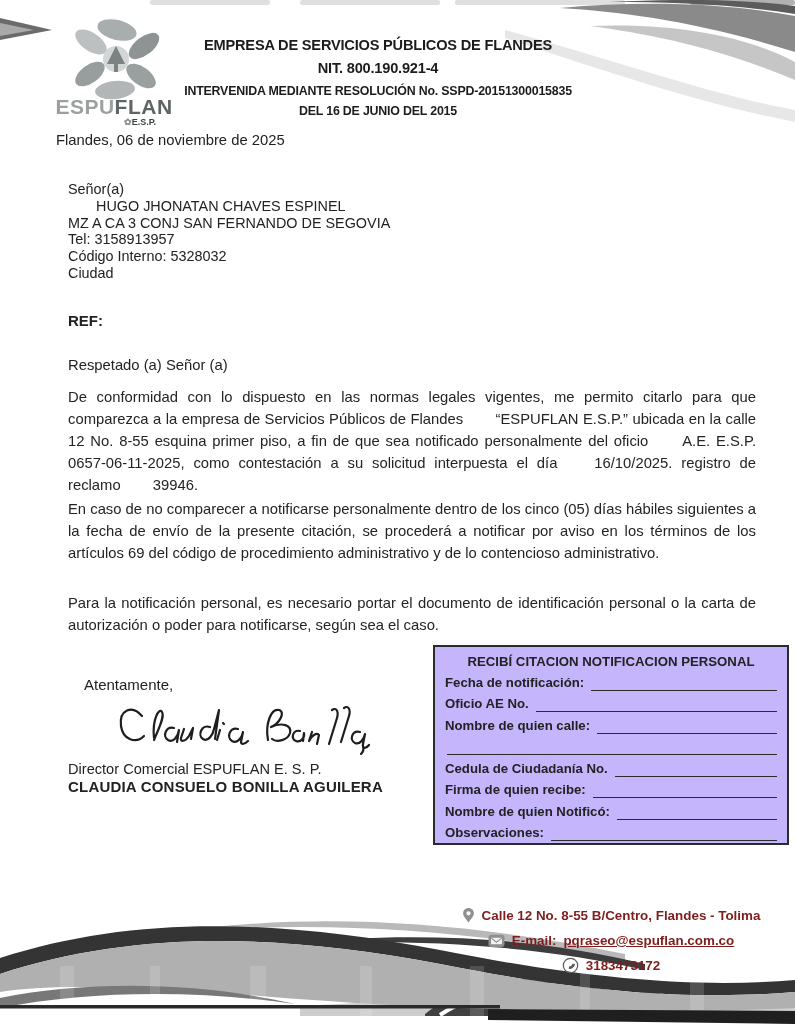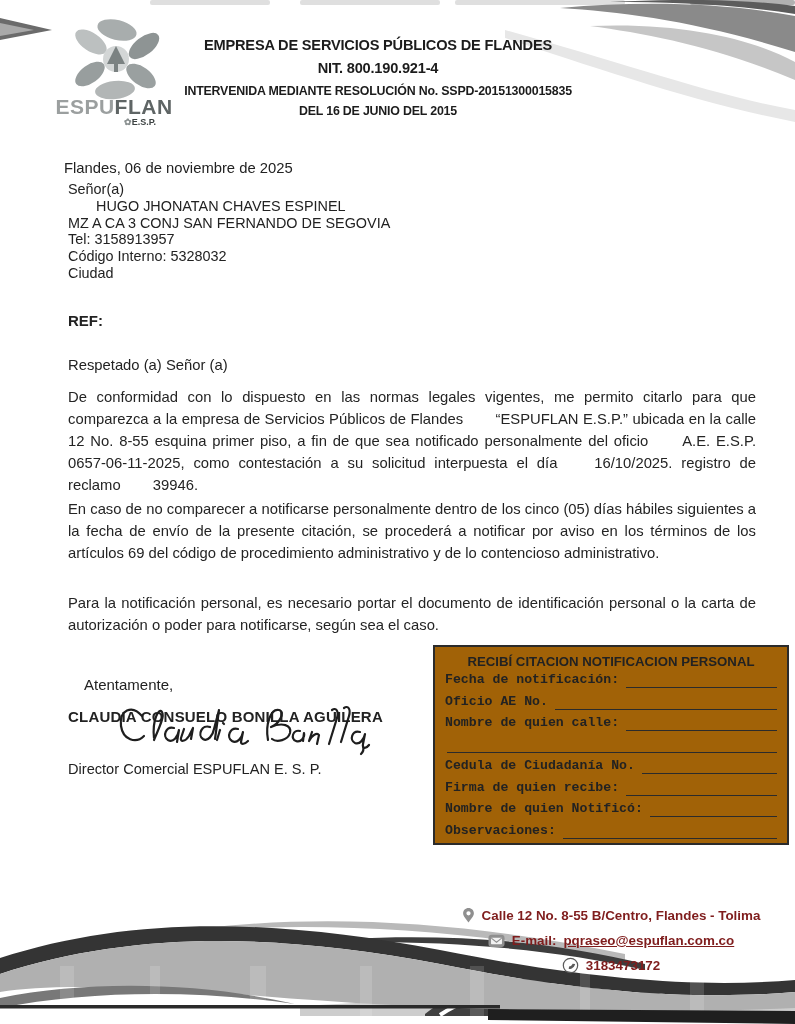--- a/index.html
+++ b/index.html
@@ -12,40 +12,40 @@
   .b{font-weight:400;margin-left:28px;}
   
   .smudge{position:absolute; top:0; height:5px; background:#c4c4c4; opacity:.55; border-radius:2px;}
   
   .hdr-text{position:absolute; left:178px; top:36px; width:400px; text-align:center; font-weight:700; color:#1c1c1c; letter-spacing:-0.2px;}
   .hdr-company{font-size:14.6px; line-height:18px;}
   .hdr-nit{font-size:14.6px; line-height:18px; margin-top:5px;}
   .hdr-int1{font-size:12.4px; line-height:16px; margin-top:6px;}
   .hdr-int2{font-size:12.4px; line-height:16px; margin-top:4px;}
   
-  .dateline{left:64px; top:132px; font-size:14.8px;margin-top:28px;}
+  .dateline{left:56px; top:132px; font-size:14.8px;}
   .recipient{left:68px; top:181px; font-size:14.4px; line-height:16.8px;}
   .recipient div{white-space:nowrap;}
   .refrow{left:68px; top:312px; display:flex; font-size:15px; font-weight:700;}
   .reflabel{width:69px;}
   .greeting{left:68px; top:357px; font-size:14.8px;}
   .para{left:68px; width:688px; font-size:14.8px; line-height:22px; text-align:justify; color:#242424;}
   .p1{top:386px;}
   .p2{top:498px;}
   .p3{top:592px;}
   .closing{left:84px; top:676px; font-size:15px;}
-  .signame{left:68px; top:708px; font-size:15px; font-weight:700; letter-spacing:.2px;}
+  .signame{left:68px; top:778px; font-size:15px; font-weight:700; letter-spacing:.2px;}
   .sigtitle{left:68px; top:761px; font-size:14.6px;}
   
   .rbox{
     left:433px; top:645px; width:356px; height:200px; box-sizing:border-box;
-    border:2px solid #2b2b2b; padding:5px 10px 6px 10px; background:#a16207;
+    border:2px solid #2b2b2b; padding:5px 10px 6px 10px; background:#c4b5fd;
   }
   .rbox-title{text-align:center; font-weight:700; font-size:13.2px; padding:2px 0 3px 0;}
-  .rrow{display:flex; align-items:flex-start; height:21.5px;font-family:Liberation Mono, monospace;}
+  .rrow{display:flex; align-items:center; height:21.5px;}
   .rlabel{font-weight:700; font-size:13.2px; white-space:nowrap; padding-bottom:1px;}
   .rline{flex:1; border-bottom:1.5px solid #2b2b2b; margin-left:7px; height:15px;}
   .rline.full{margin-left:2px;}
   
   .footer{
     left:432px; top:903px; width:358px; text-align:center; font-weight:700; font-size:13.4px; color:#7f1d1d; z-index:5;
   }
   .frow{display:flex; justify-content:center; align-items:center; gap:7px; height:25px; white-space:nowrap;}
   .email-link{text-decoration:underline; cursor:pointer;}
   svg{display:block;}

